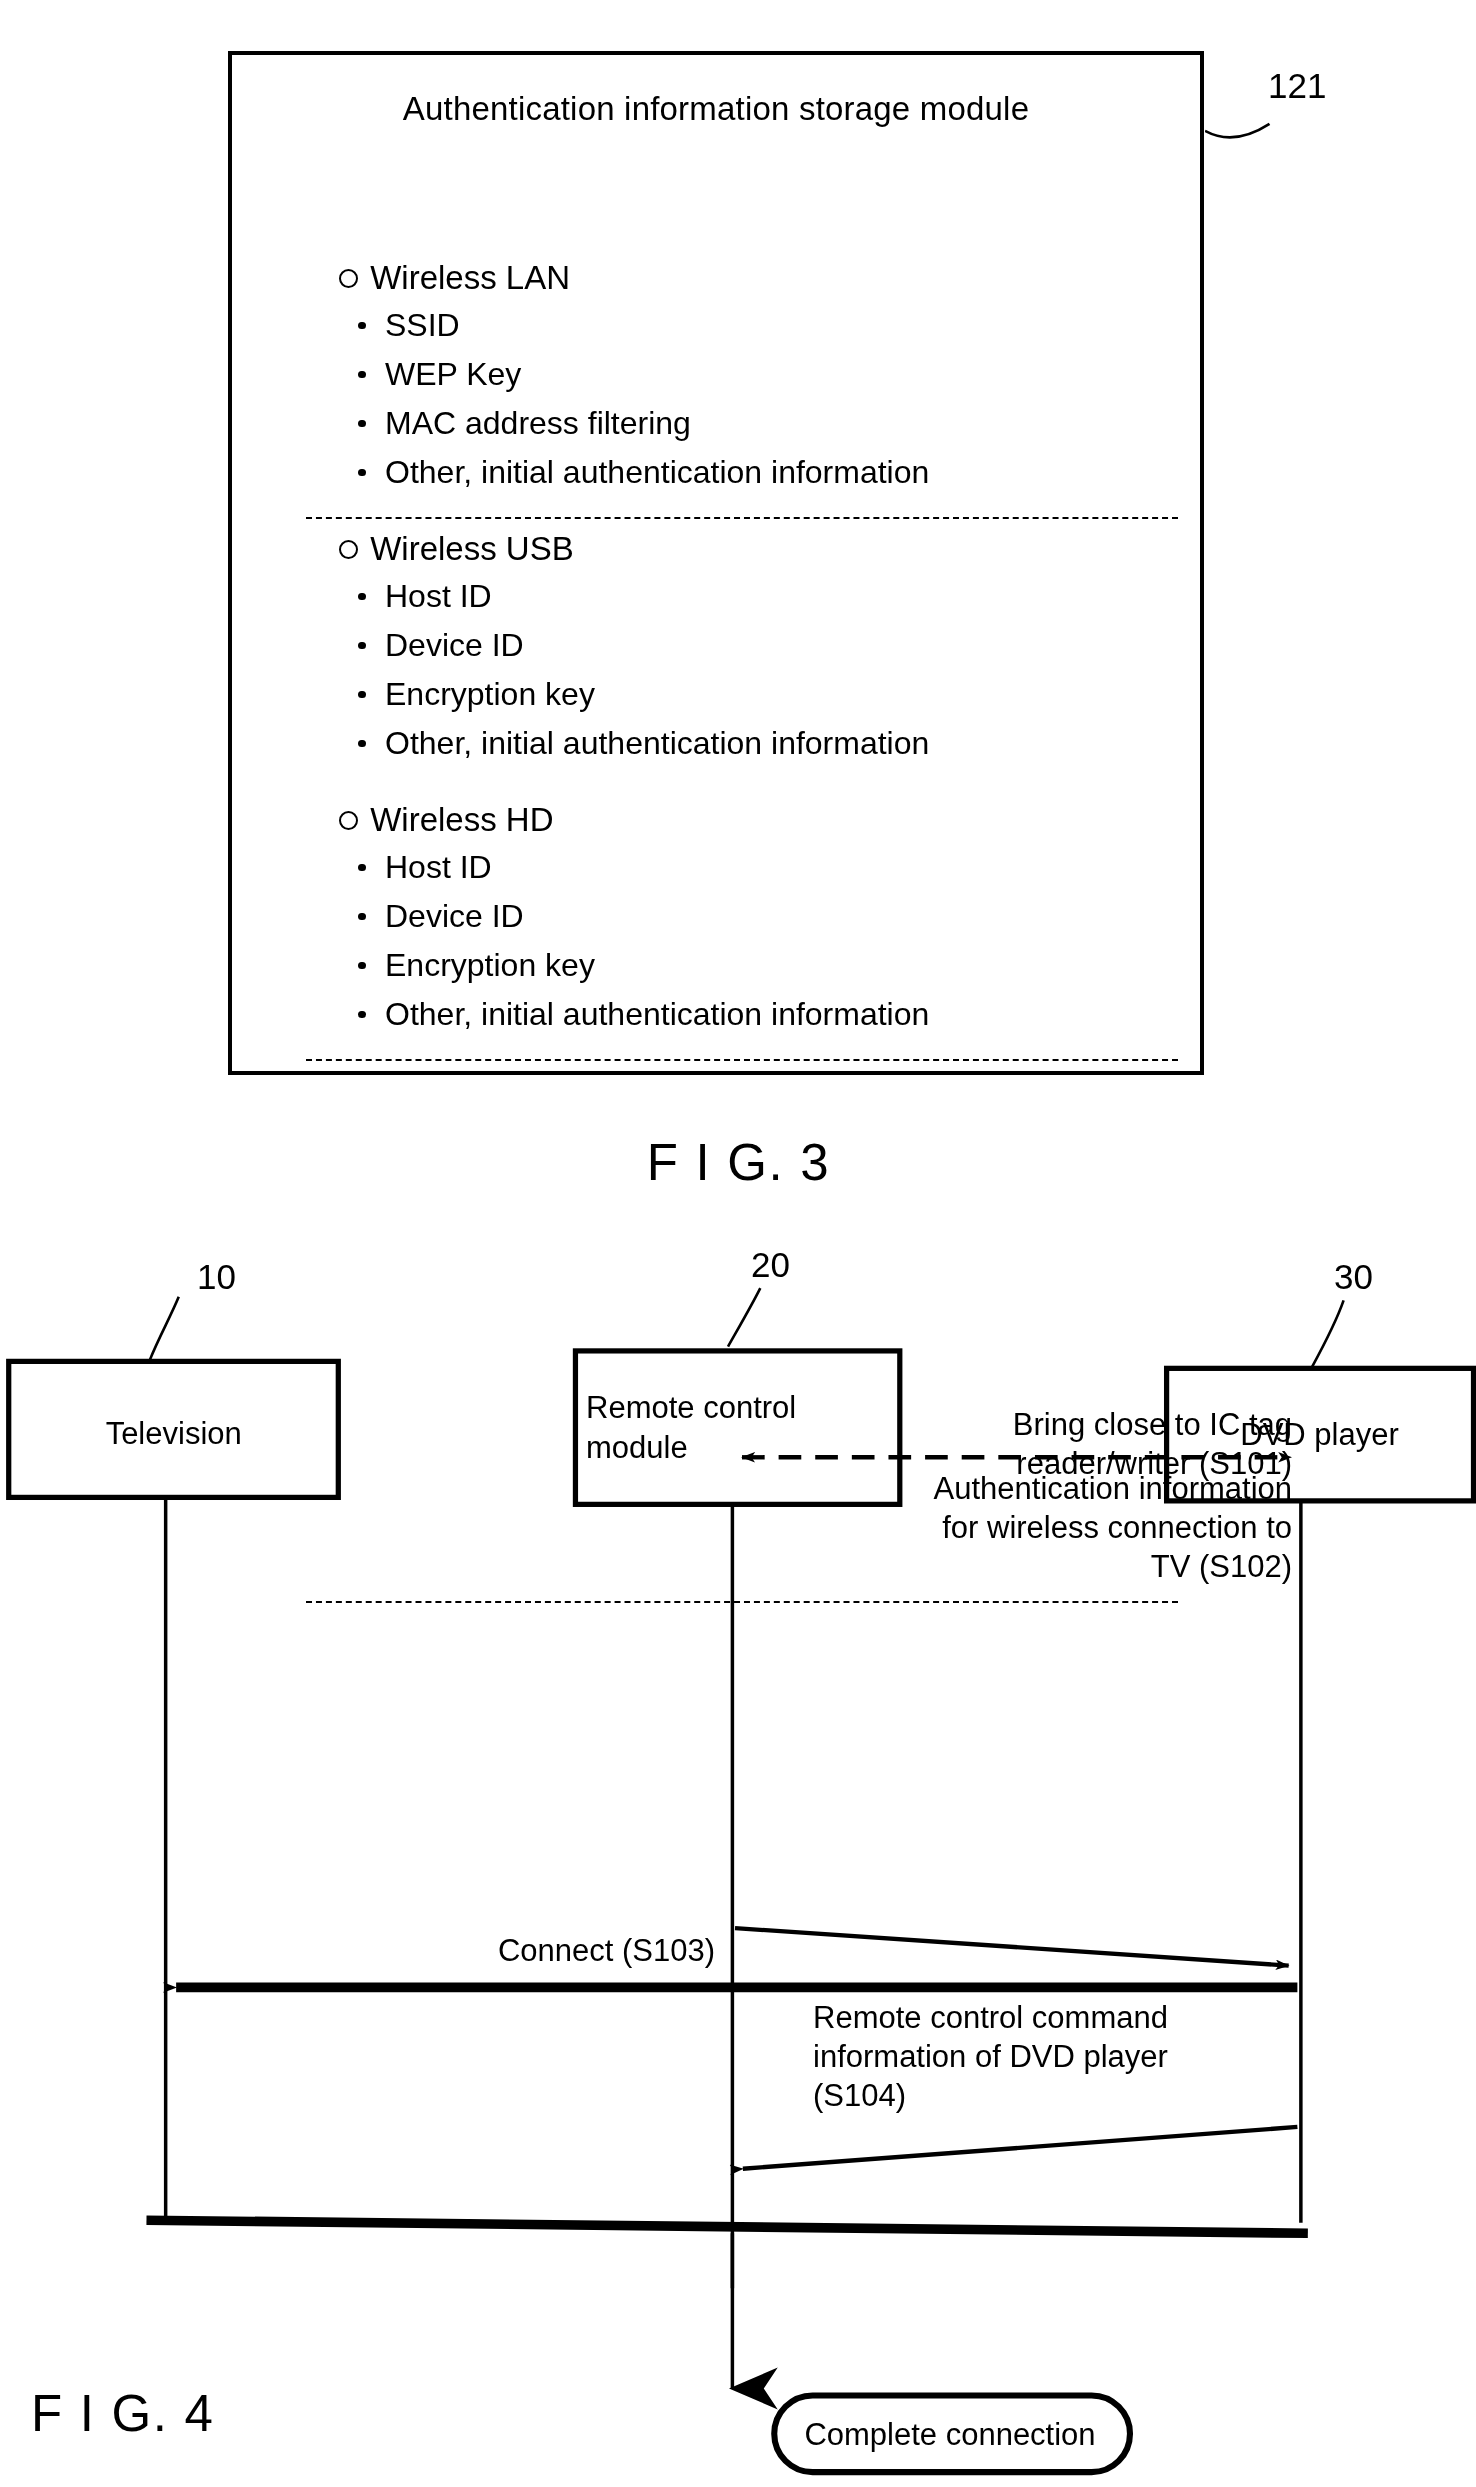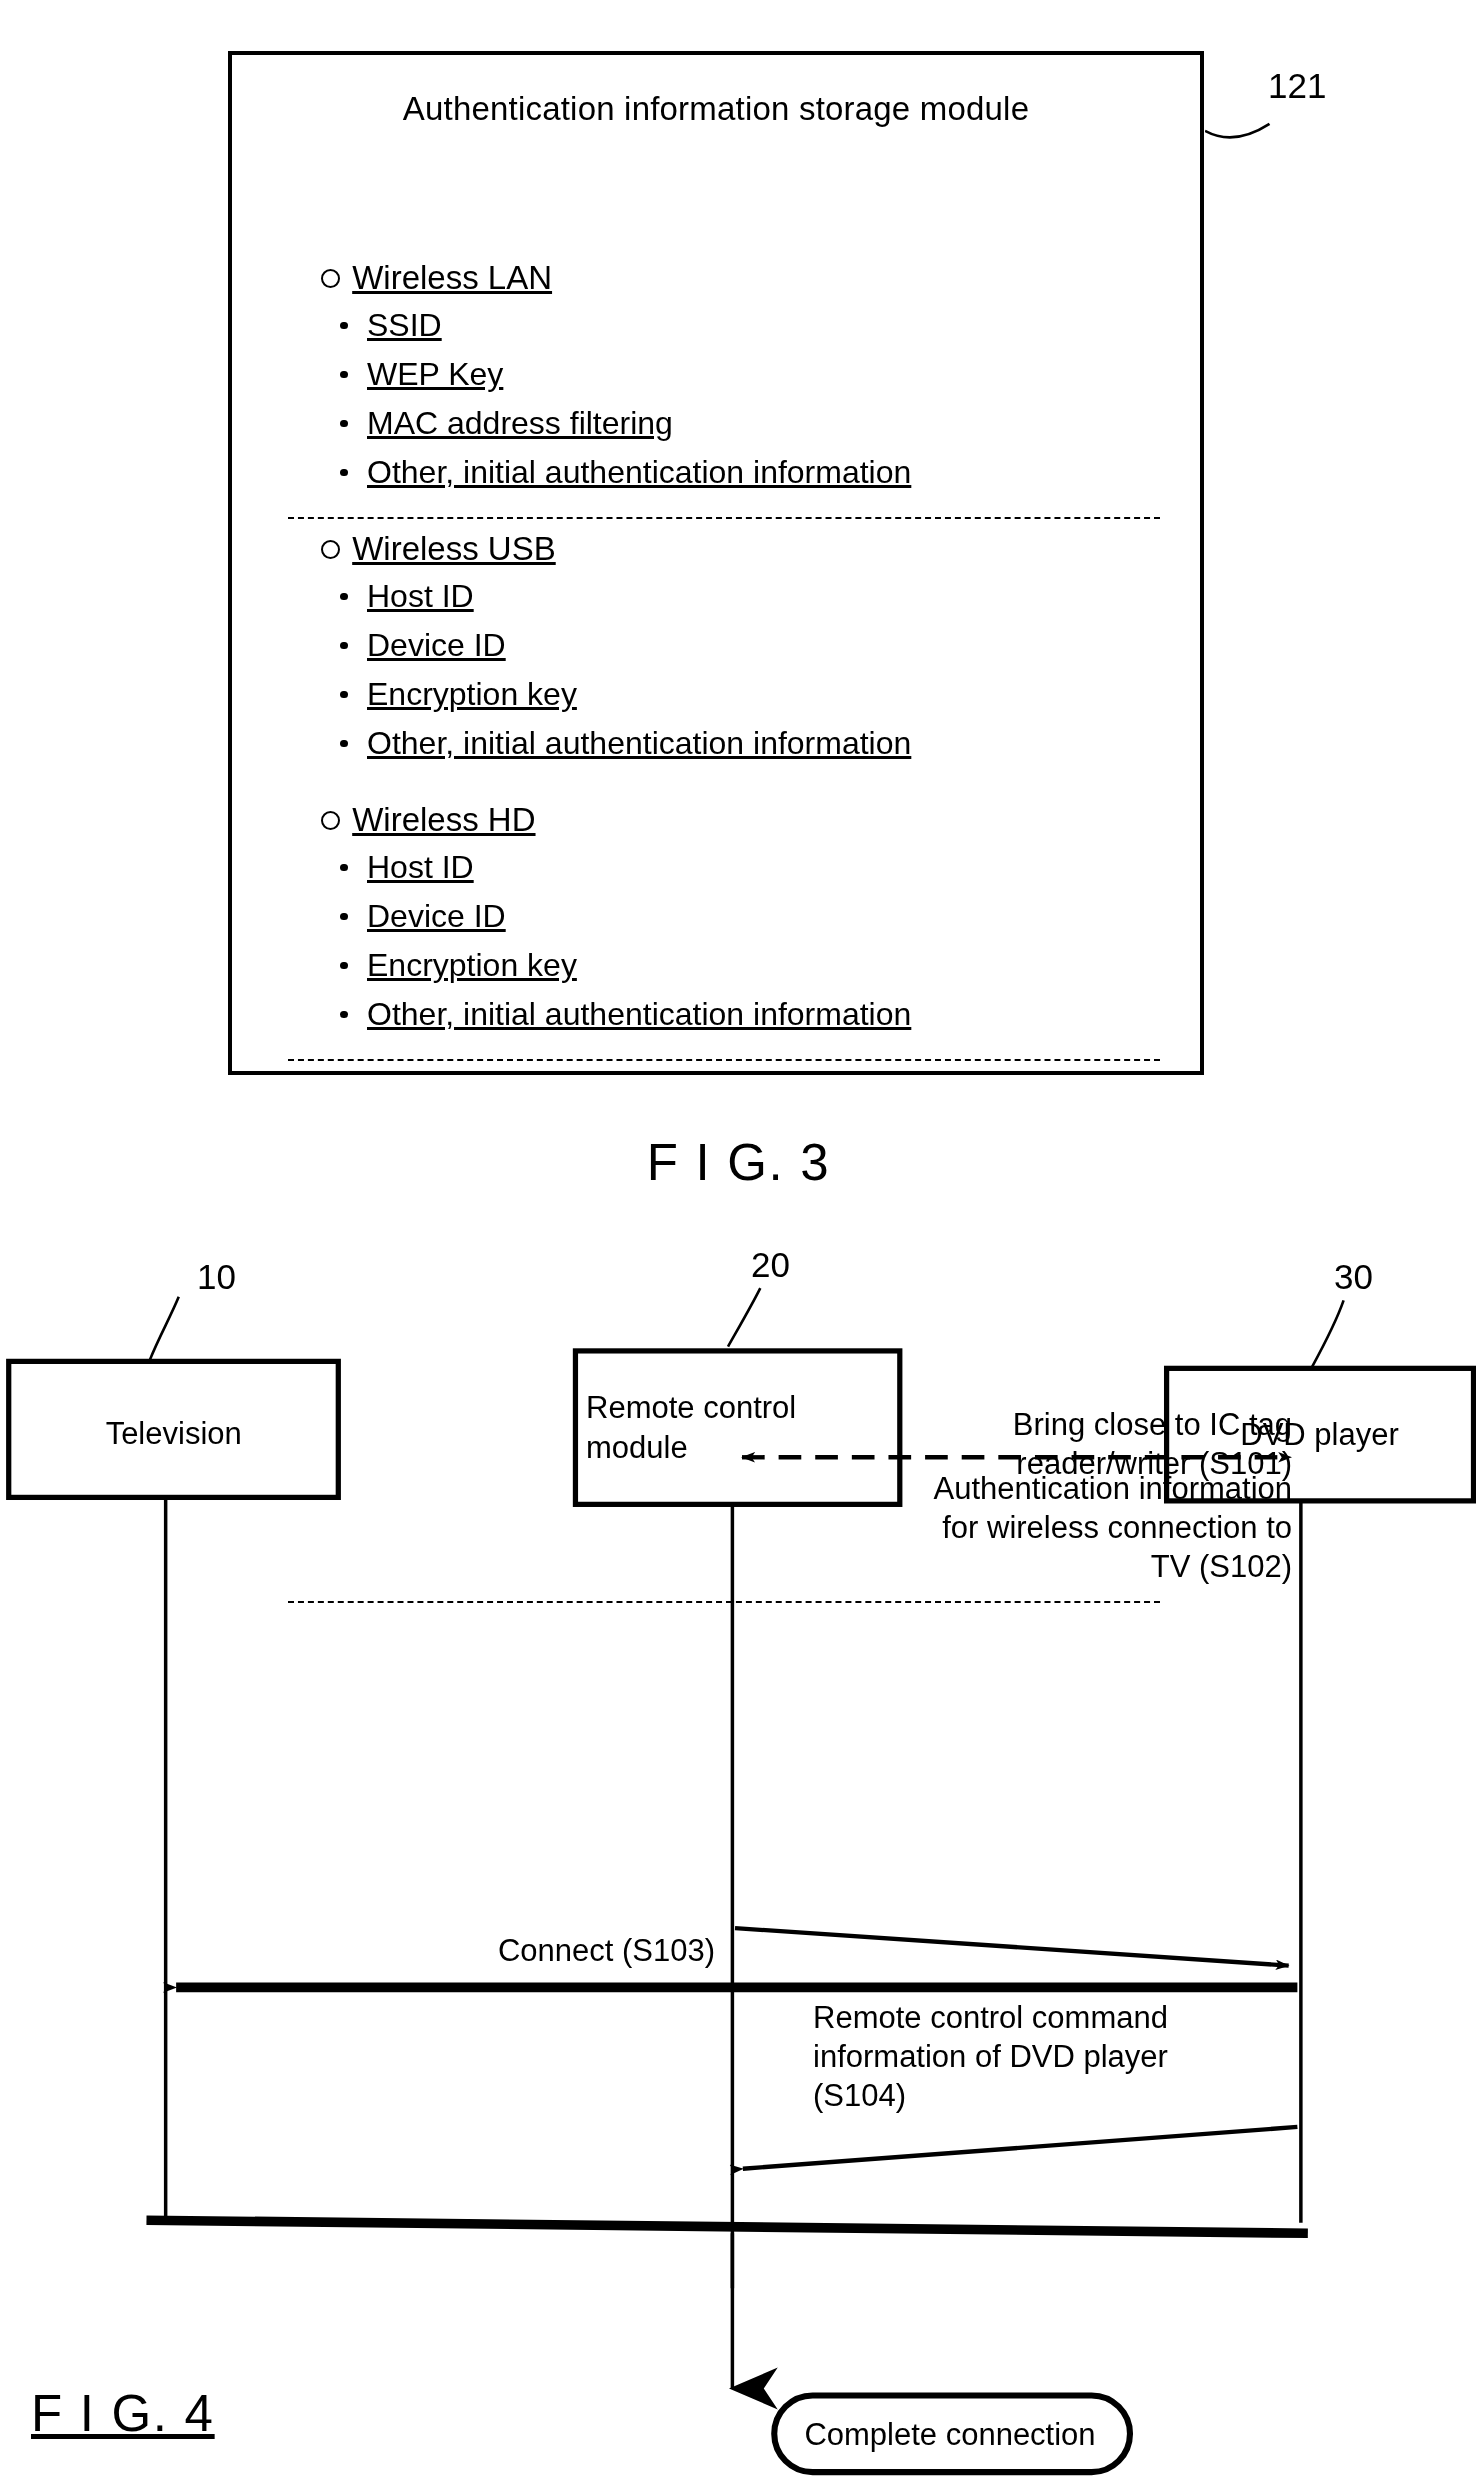--- a/index.html
+++ b/index.html
@@ -39,23 +39,22 @@
     left: 0;
     top: 35px;
     width: 100%;
     text-align: center;
     font-size: 33px;
     letter-spacing: 0.2px;
     white-space: nowrap;
   }
   .fig3-section {
     position: absolute;
-    left: 89px;
+    left: 107px;
     width: 828px;
-    text-decoration: underline;
   }
   #fig3-sec-0 { top: 202px; }
   #fig3-sec-1 { top: 473px; }
   #fig3-sec-2 { top: 744px; }
 
   .sec-head {
     font-size: 33px;
     line-height: 42px;
     white-space: nowrap;
     display: flex;
@@ -160,21 +159,20 @@
     line-height: 39px;
     white-space: pre-line;
   }
   .f4-msg.right { text-align: right; }
   #fig4-caption {
     position: absolute;
     left: 31px;
     top: 1129px;
     font-size: 51px;
     letter-spacing: 1.7px;
-    text-decoration: underline;
   }
   #fig4-end-label {
     position: absolute;
     left: 767px;
     top: 1162px;
     width: 366px;
     text-align: center;
     font-size: 31px;
     white-space: nowrap;
   }

